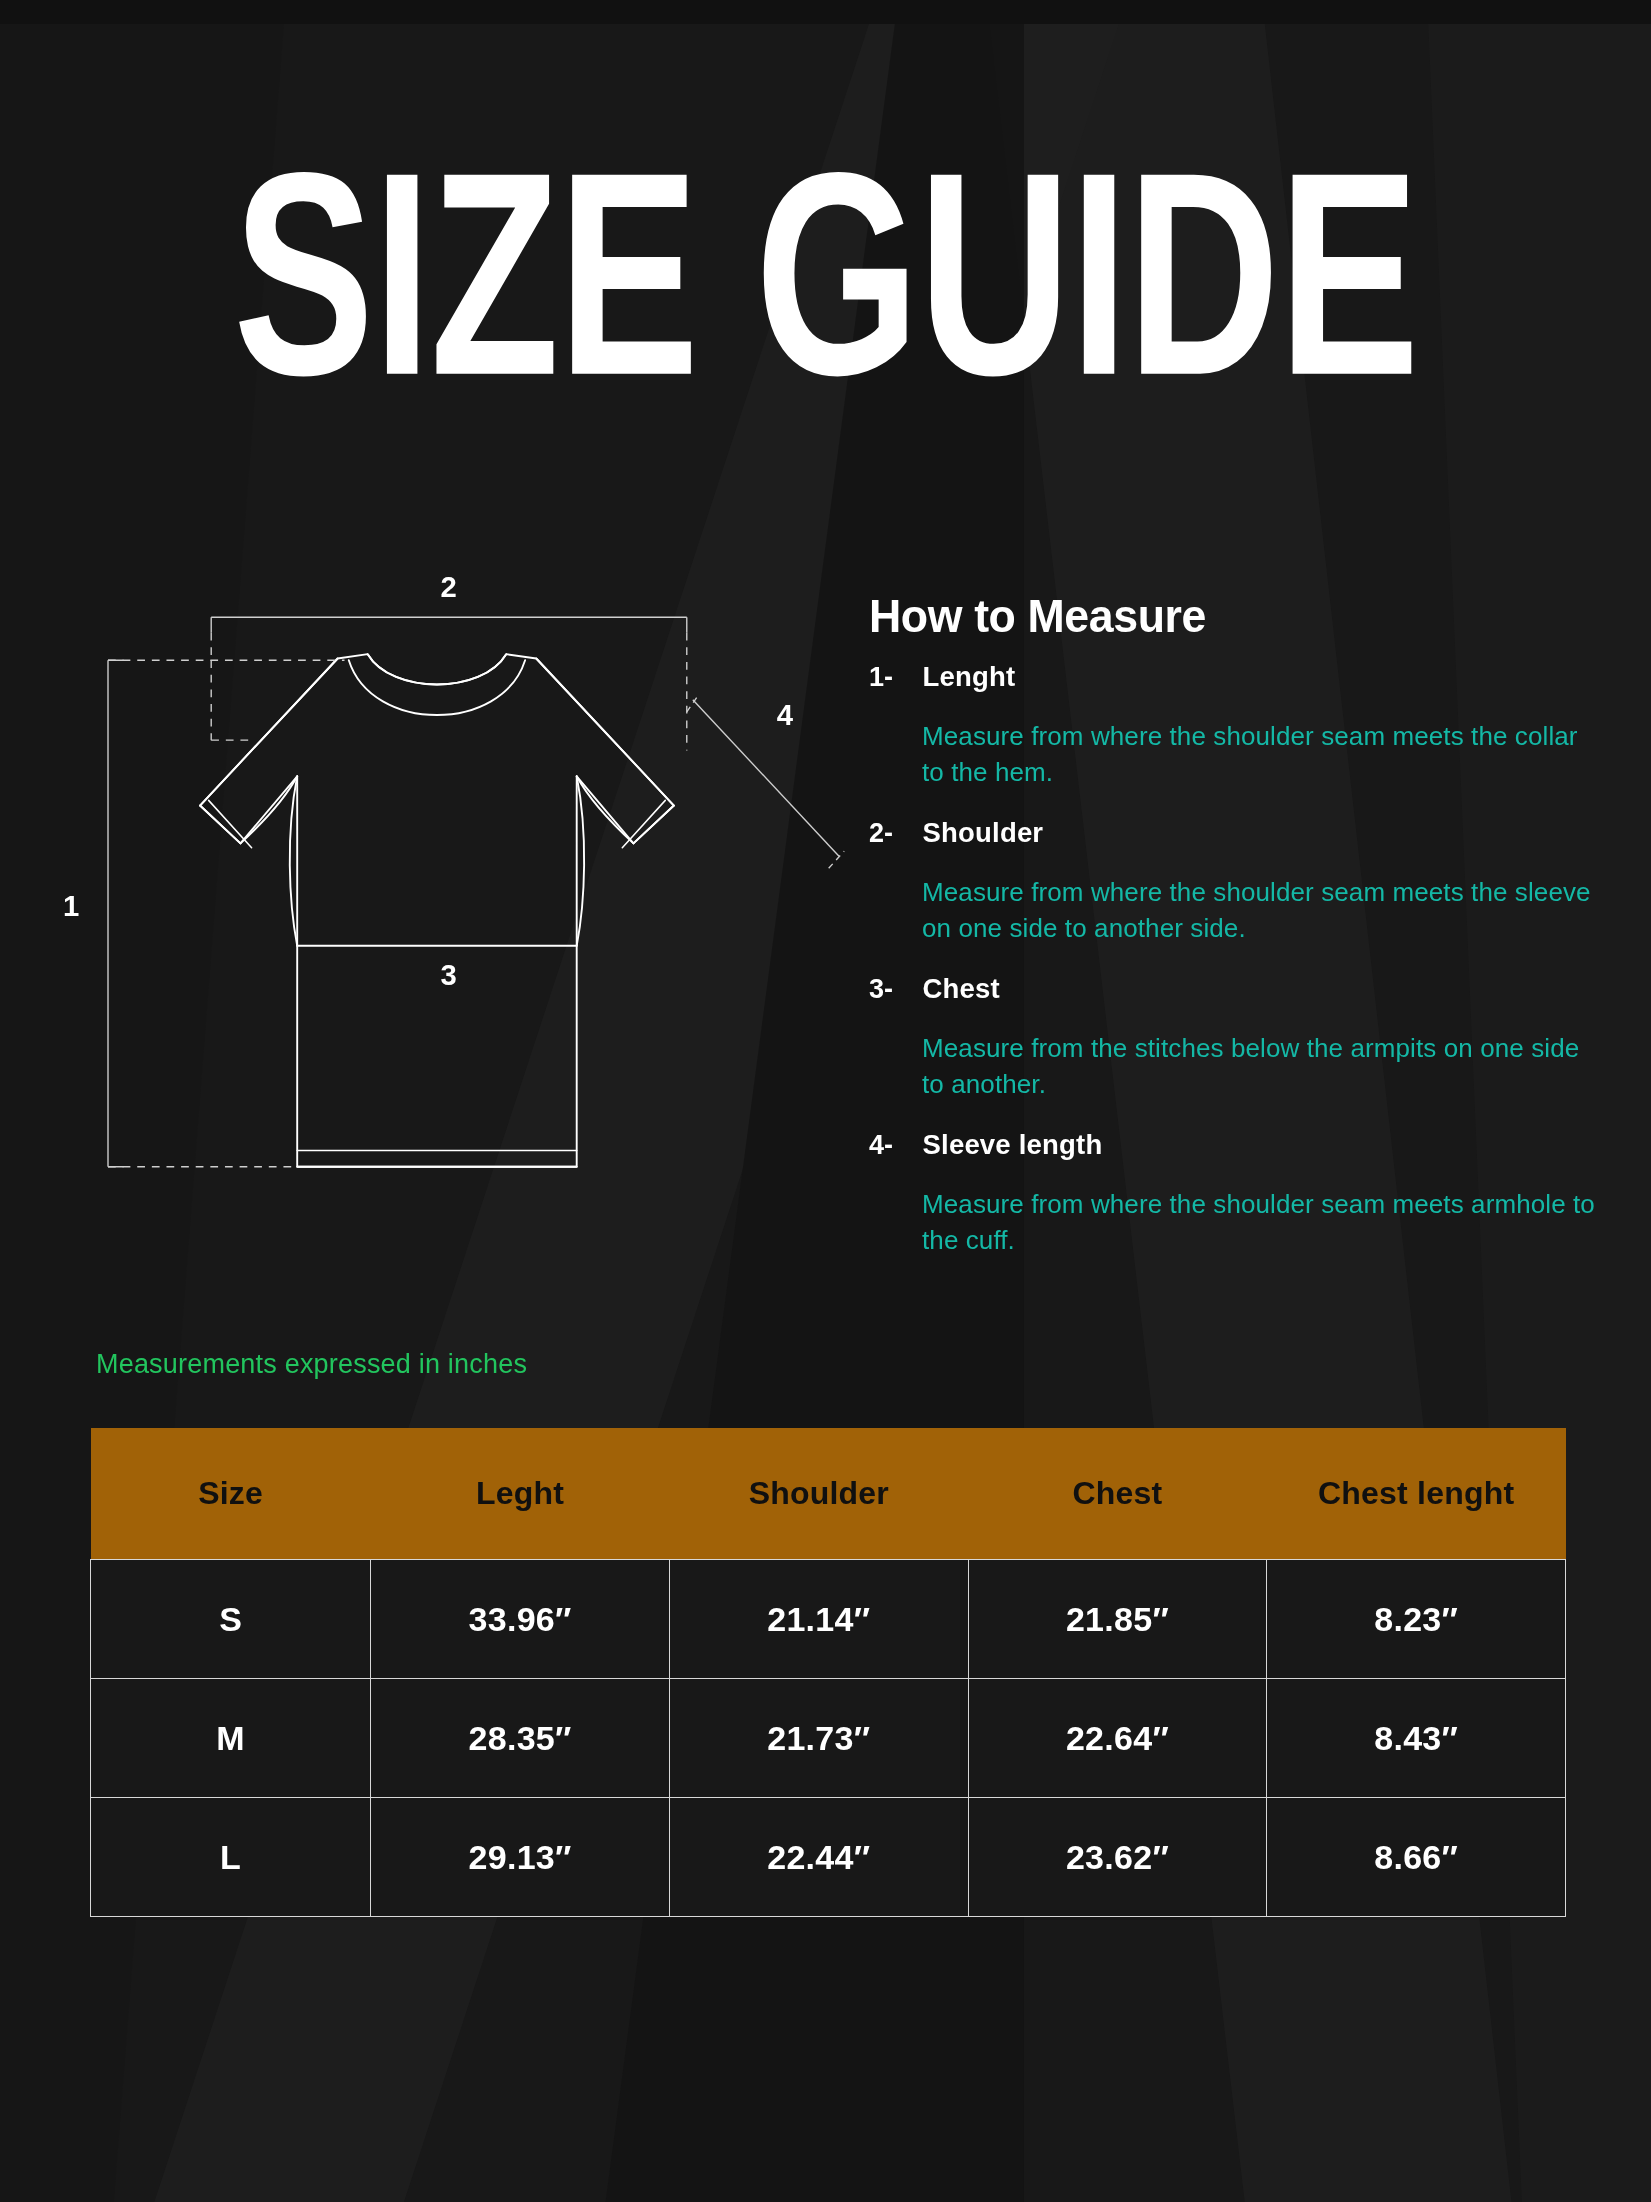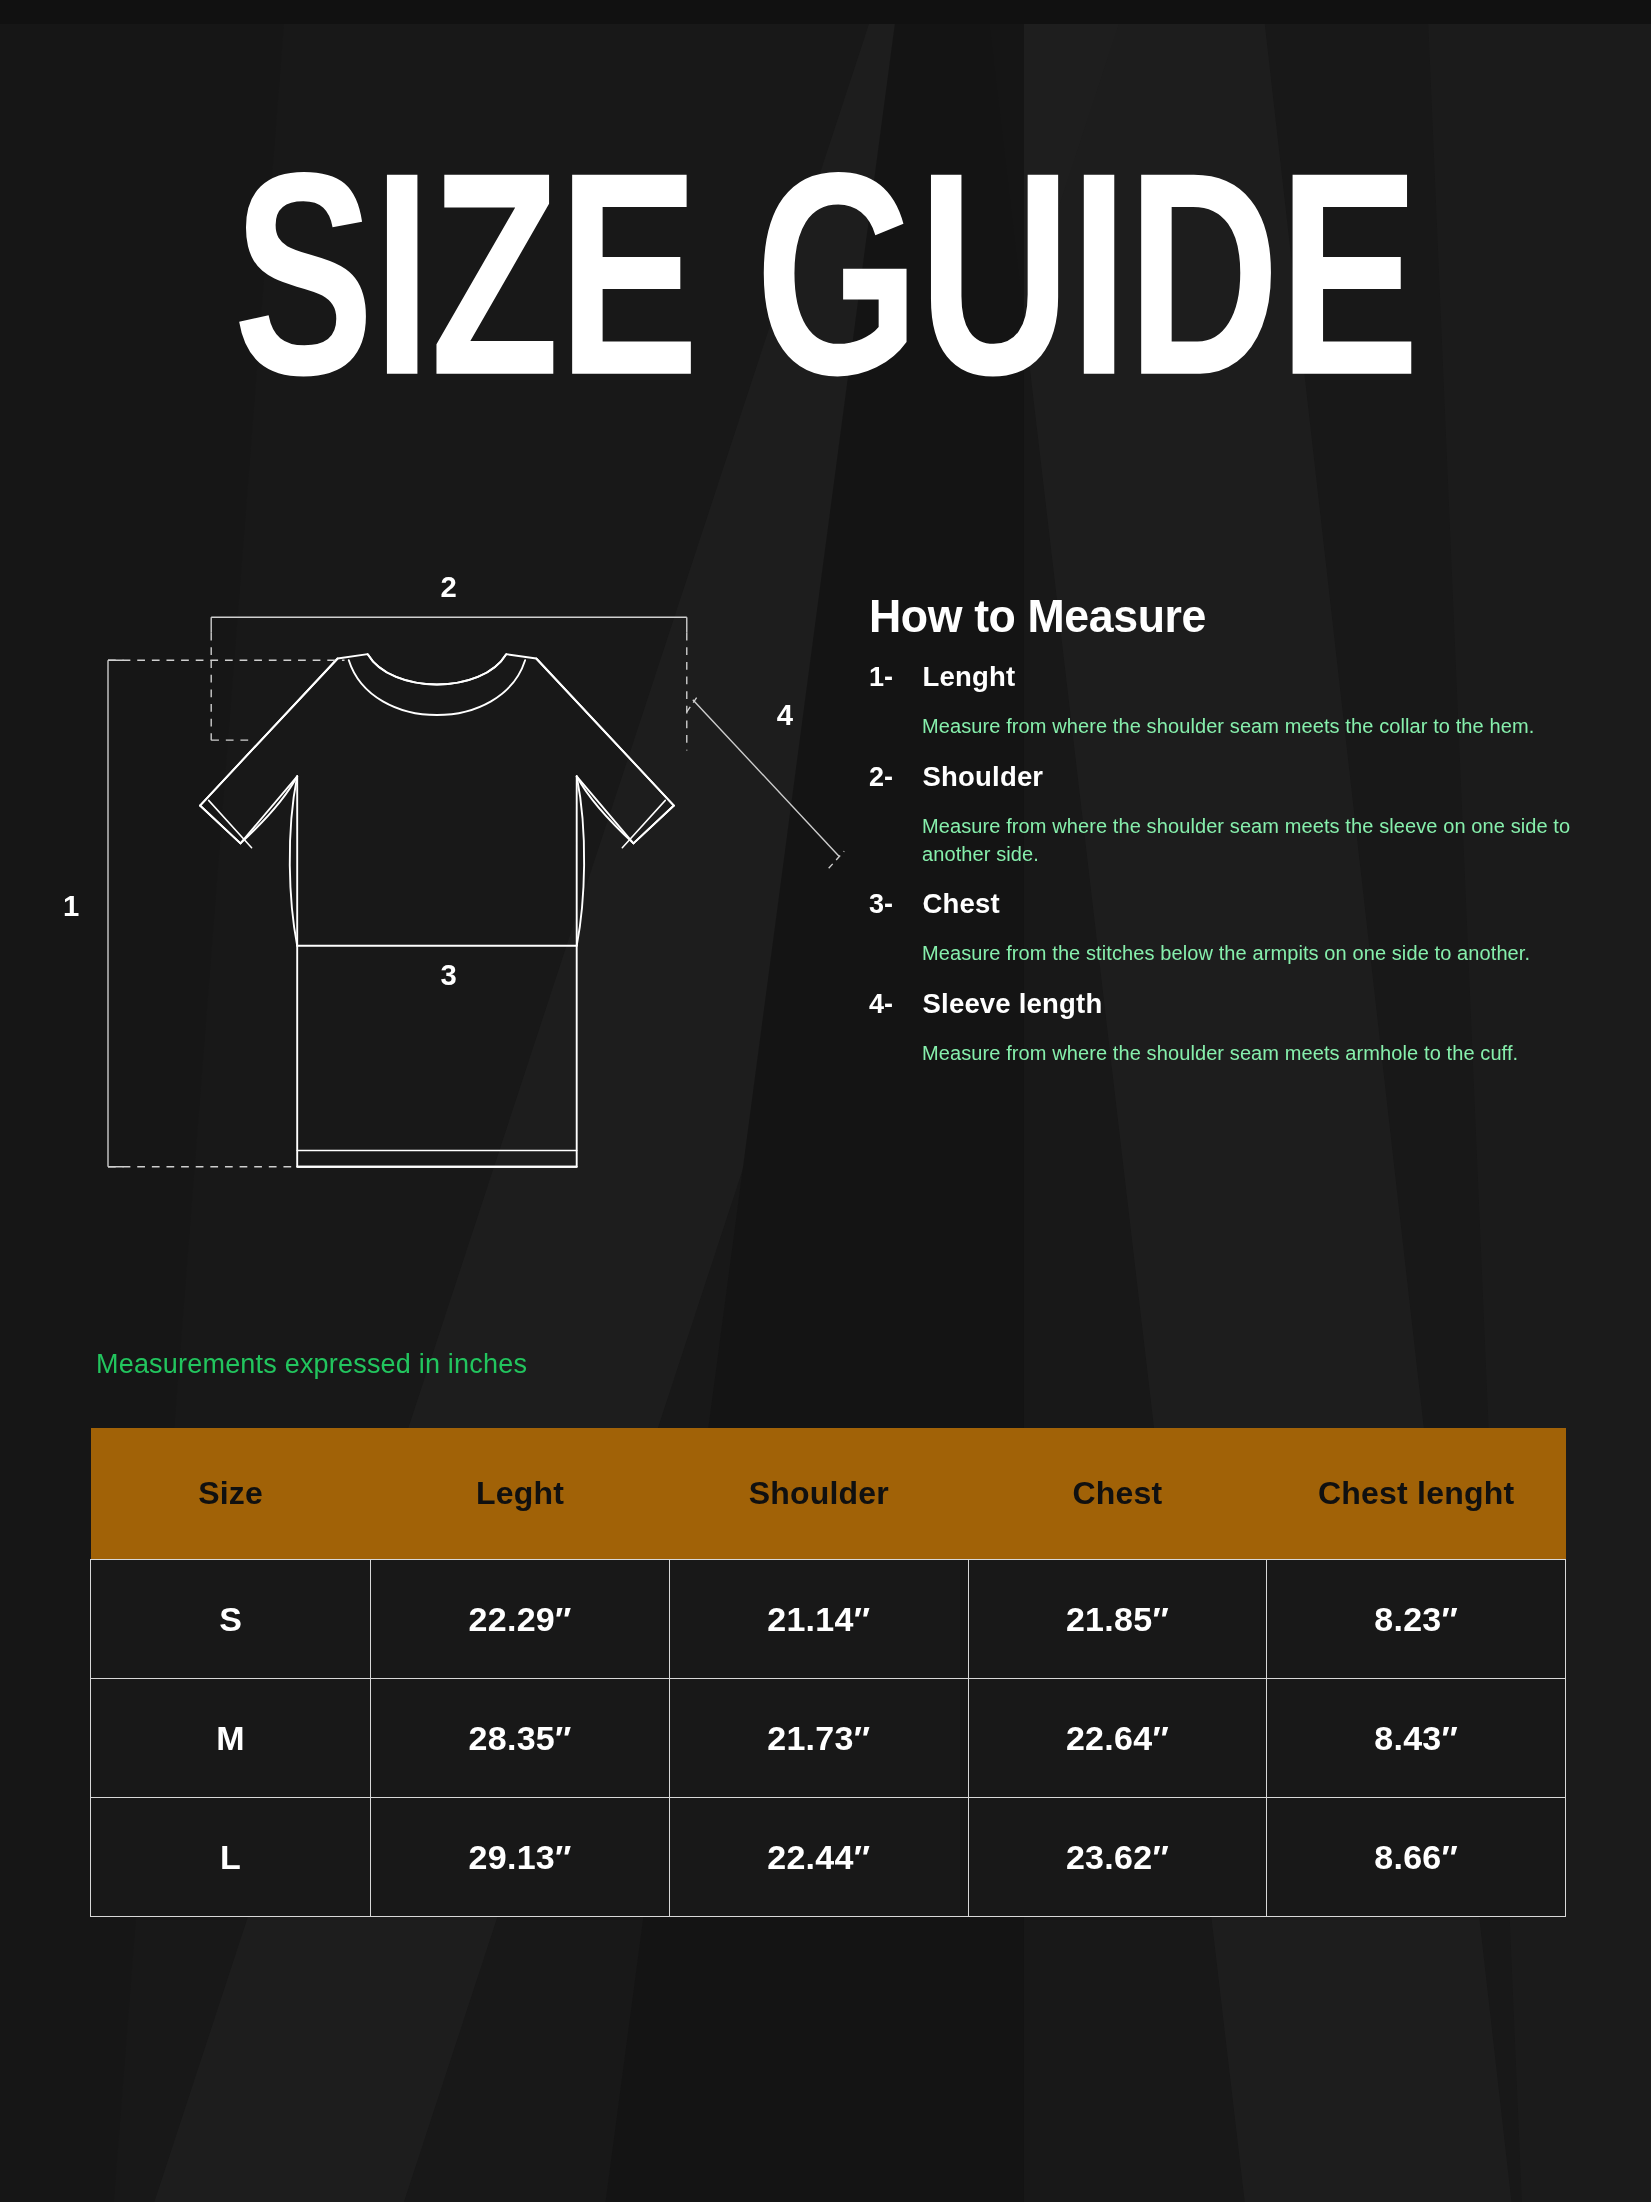--- a/index.html
+++ b/index.html
@@ -99,23 +99,23 @@
     font-family: "Liberation Sans Narrow", "Liberation Sans", sans-serif;
     font-weight: 700;
     font-size: 27.5px;
     color: #ffffff;
     letter-spacing: 0.2px;
   }
   .measure-desc {
     margin-left: 53px;
     font-family: "Liberation Sans Narrow", "Liberation Sans", sans-serif;
     font-weight: 400;
-    font-size: 20px;
+    font-size: 26px;
     line-height: 1.38;
-    color: #86efac;
+    color: #14b8a6;
     letter-spacing: 0.1px;
     max-width: 680px;
   }
   
   #table-caption {
     position: absolute;
     left: 96px;
     top: 1325px;
     font-family: "Liberation Sans Narrow", "Liberation Sans", sans-serif;
     font-weight: 400;
@@ -308,21 +308,21 @@
           <th>Size</th>
           <th>Leght</th>
           <th>Shoulder</th>
           <th>Chest</th>
           <th>Chest lenght</th>
         </tr>
       </thead>
       <tbody>
         <tr>
           <td>S</td>
-          <td>22.29″</td>
+          <td>33.96″</td>
           <td>21.14″</td>
           <td>21.85″</td>
           <td>8.23″</td>
         </tr>
         <tr>
           <td>M</td>
           <td>28.35″</td>
           <td>21.73″</td>
           <td>22.64″</td>
           <td>8.43″</td>

